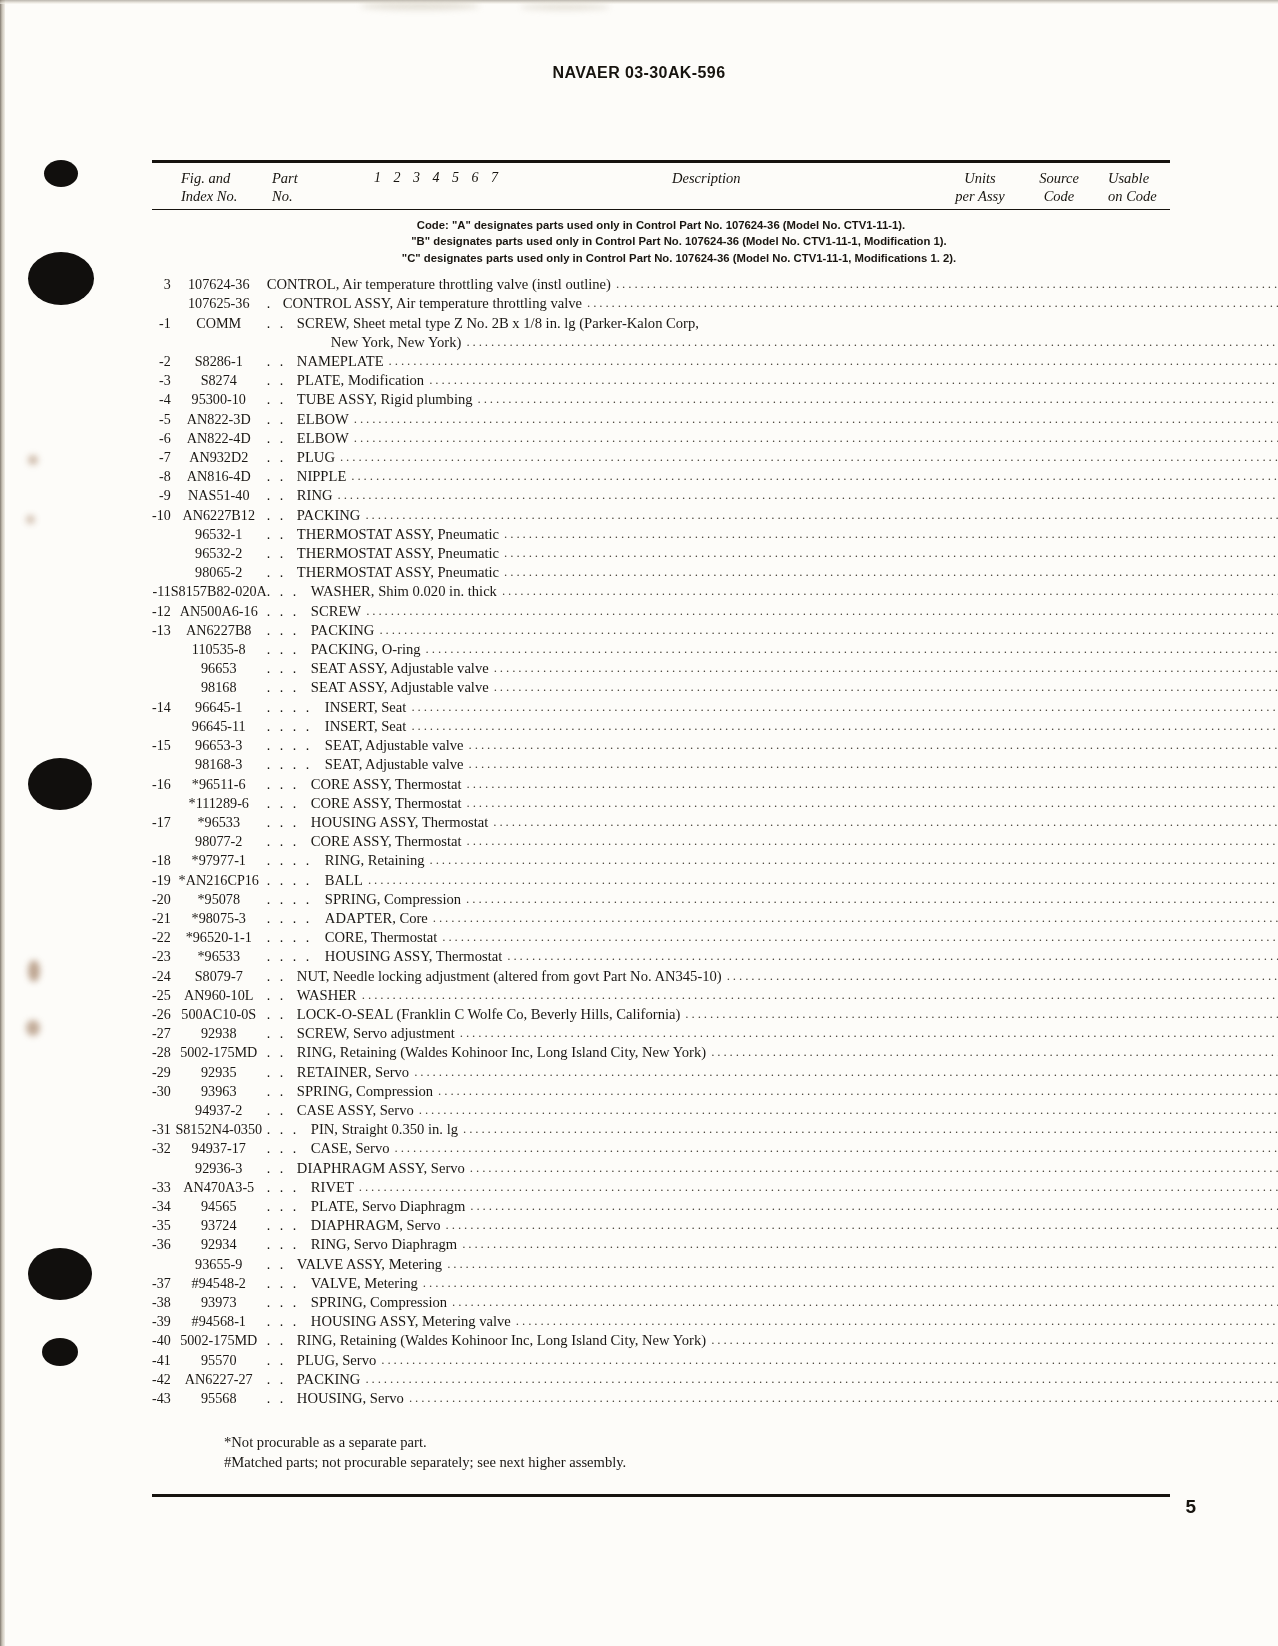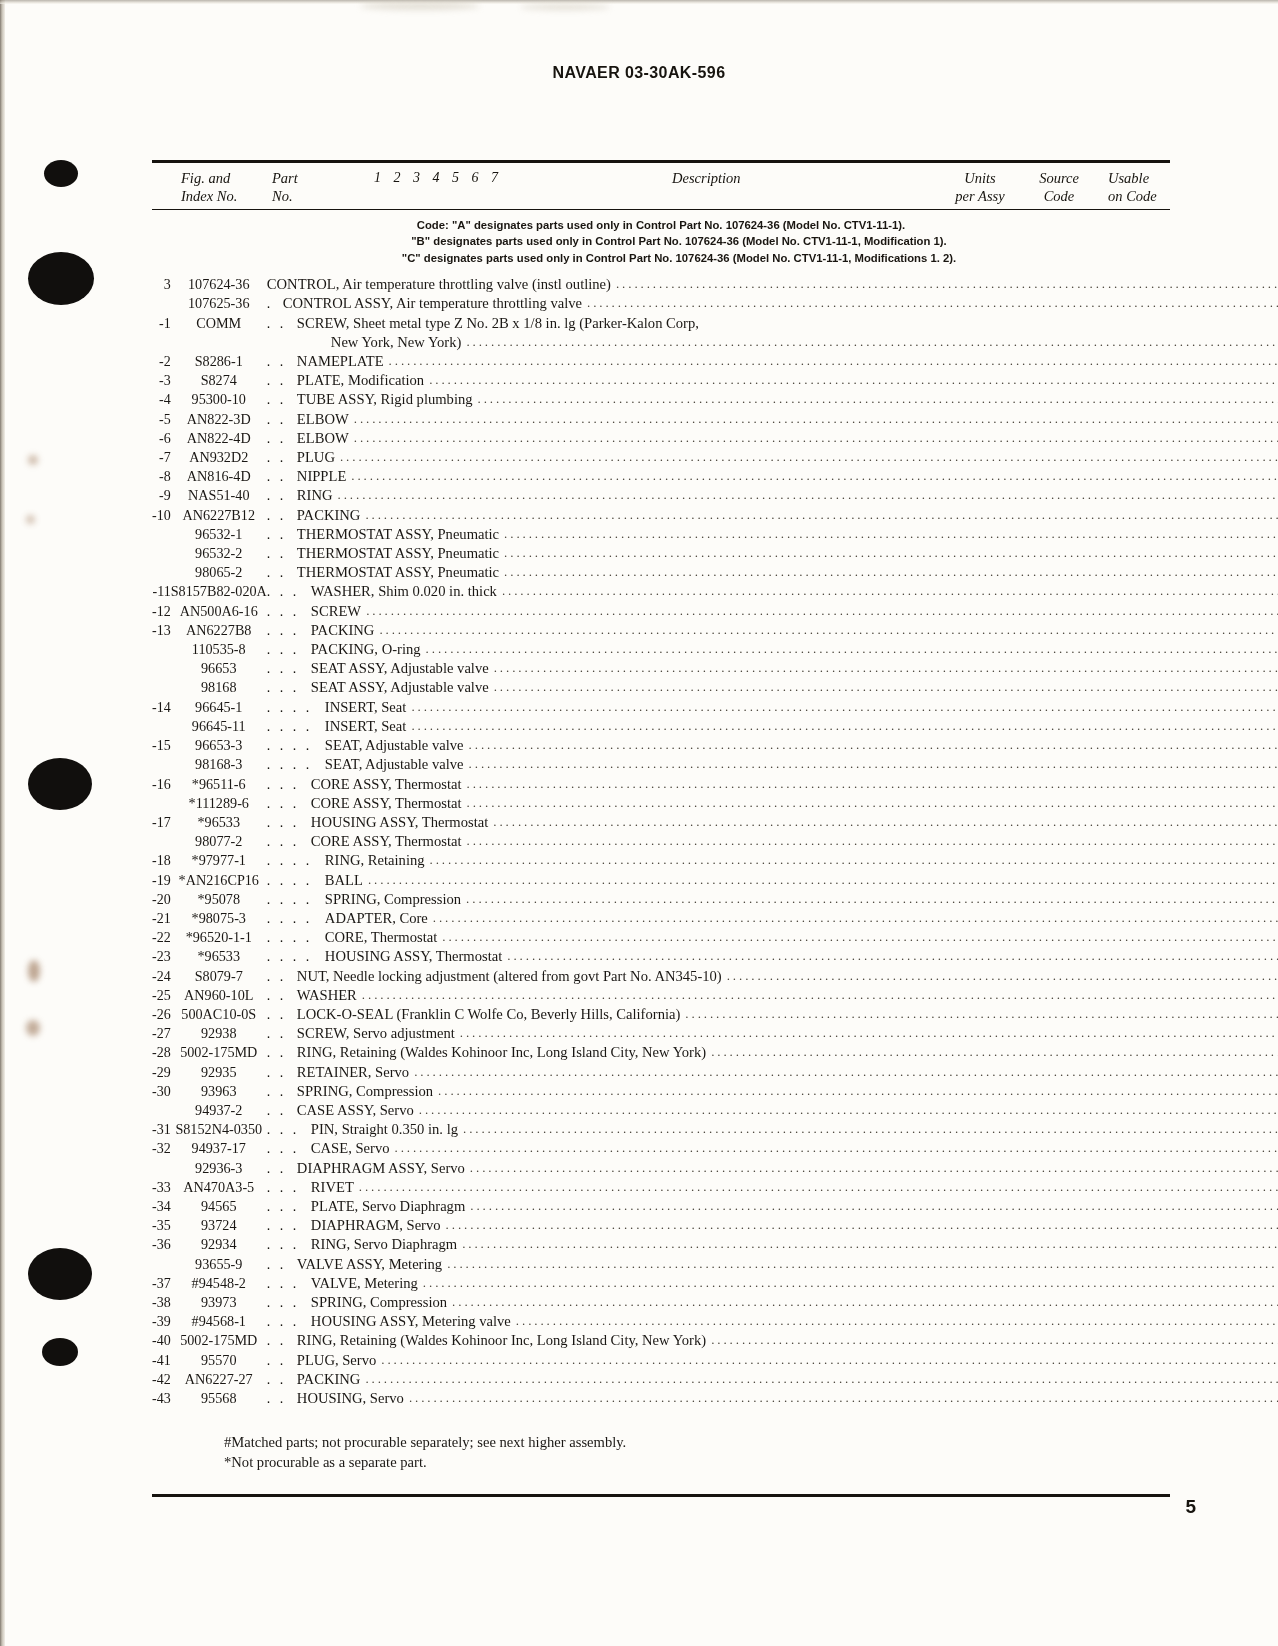--- a/index.html
+++ b/index.html
@@ -891,20 +891,20 @@
               <span class="desc-txt">HOUSING, Servo</span>
               <span class="leader">................................................................................................................................................................</span>
             </div>
           </td>
           <td class="c-source"></td>
         </tr>
       </tbody>
   </table>
 
   <div class="notes">
+    <div class="n-line">*Not procurable as a separate part.</div>
     <div class="n-line">#Matched parts; not procurable separately; see next higher assembly.</div>
-    <div class="n-line">*Not procurable as a separate part.</div>
   </div>
 
   <div class="rule-thick bottom-rule"></div>
 </div>
 
 <div class="page-no">5</div>
 
 </body></html>

